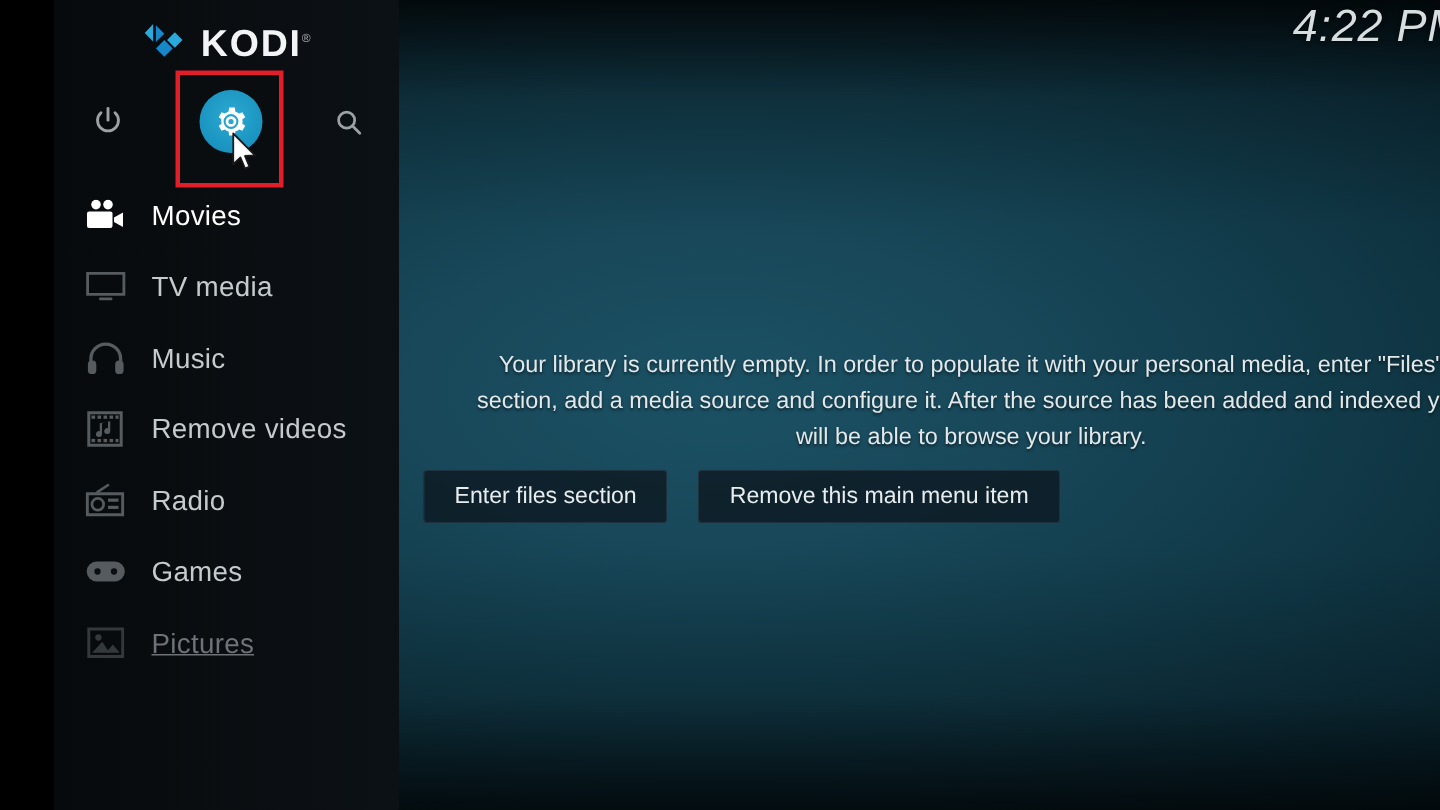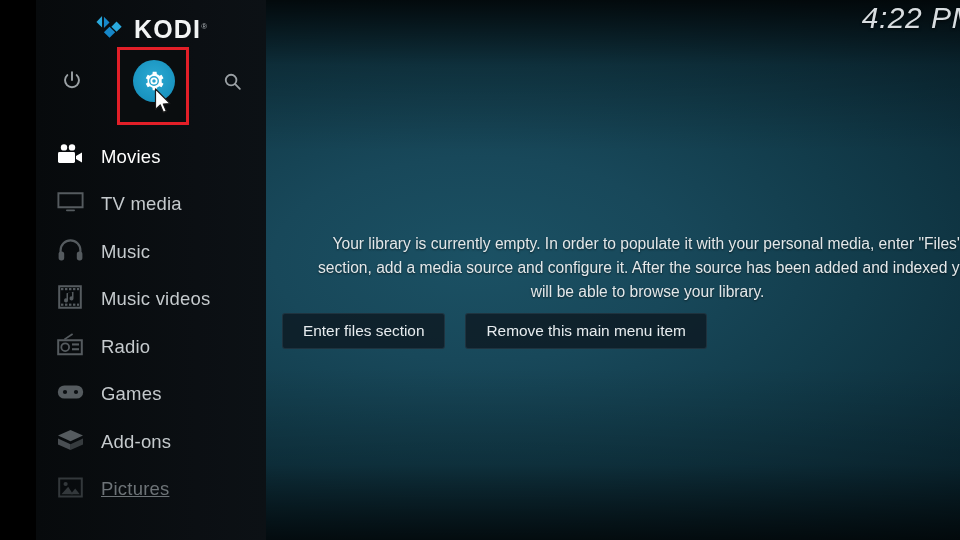--- a/index.html
+++ b/index.html
@@ -134,21 +134,21 @@
   
   #menu {
     position: absolute;
     left: 0; top: 120px;
     width: 230px;
   }
   .menu-item {
     position: relative;
     height: 47.5px;
     display: flex;
-    align-items: flex-end;
+    align-items: center;
     padding-left: 19px;
     box-sizing: border-box;
   }
   .menu-icon {
     width: 30px;
     height: 26px;
     flex: 0 0 30px;
     display: flex;
     align-items: center;
     justify-content: center;
@@ -302,21 +302,21 @@
               <rect x="15" y="3" width="2.4" height="2.2"></rect>
             <rect x="19" y="3" width="2" height="2.2"></rect>
             <rect x="3" y="18.6" width="2.4" height="2.2"></rect>
               <rect x="7" y="18.6" width="2.4" height="2.2"></rect>
             <rect x="11" y="18.6" width="2.4" height="2.2"></rect>
               <rect x="15" y="18.6" width="2.4" height="2.2"></rect>
             <rect x="19" y="18.6" width="2" height="2.2"></rect>
             <path d="M10 8.2v7.2a2 2 0 1 1-1.5-1.94V8.2l7-1.4v6.6a2 2 0 1 1-1.5-1.94V7z"></path>
           </svg>
         </span>
-        <span class="menu-label">Music videos</span>
+        <span class="menu-label">Remove videos</span>
       </div>
 
 
       <div class="menu-item normal">
         <span class="menu-icon">
           <svg width="26" height="23" viewBox="0 0 26 23">
             <path d="M15.6 1 L7.4 6.4" stroke="#555b5f" stroke-width="1.7" fill="none"></path>
             <path d="M1.2 7.2h23.6v14H1.2z" fill="none" stroke="#555b5f" stroke-width="2"></path>
             <circle cx="8.2" cy="14.2" r="3.9" fill="none" stroke="#555b5f" stroke-width="1.8"></circle>
             <rect x="15" y="10.4" width="7" height="2.1"></rect>
@@ -330,30 +330,20 @@
         <span class="menu-icon">
           <svg width="27" height="18" viewBox="0 0 27 18">
             <rect x="0.8" y="2.4" width="25.4" height="13.2" rx="6.6"></rect>
             <circle cx="8" cy="9" r="2.1" fill="#0b0f12"></circle>
             <circle cx="19" cy="9" r="2.1" fill="#0b0f12"></circle>
           </svg>
         </span>
         <span class="menu-label">Games</span>
       </div>
 
-      <div class="menu-item normal">
-        <span class="menu-icon">
-          <svg width="27" height="22" viewBox="0 0 27 22">
-            <polygon points="13.5,1 26,6.6 13.5,12.2 1,6.6"></polygon>
-            <polygon points="1,9.6 13.5,15.2 13.5,21 1,15.4" opacity="0.85"></polygon>
-            <polygon points="26,9.6 13.5,15.2 13.5,21 26,15.4" opacity="0.6"></polygon>
-          </svg>
-        </span>
-        <span class="menu-label">Add-ons</span>
-      </div>
 
       <div class="menu-item dim">
         <span class="menu-icon">
           <svg width="25" height="21" viewBox="0 0 25 21">
             <path d="M1.2 1.4h22.6v18.2H1.2z" fill="none" stroke="#33383b" stroke-width="2"></path>
             <circle cx="7.6" cy="7" r="2.1"></circle>
             <polygon points="3.4,17.2 10.2,9.8 15,17.2"></polygon>
             <polygon points="12.6,17.2 17.2,11.6 21.8,17.2"></polygon>
           </svg>
         </span>

